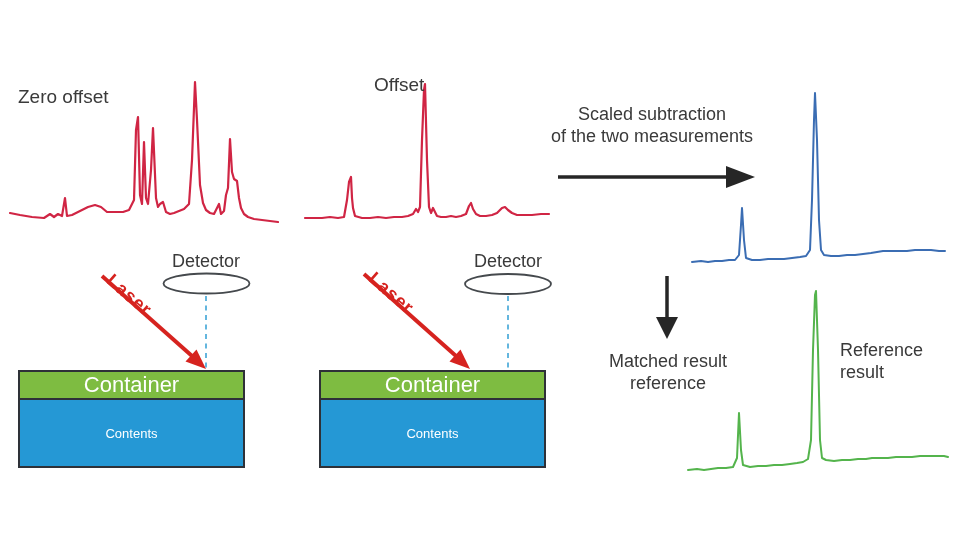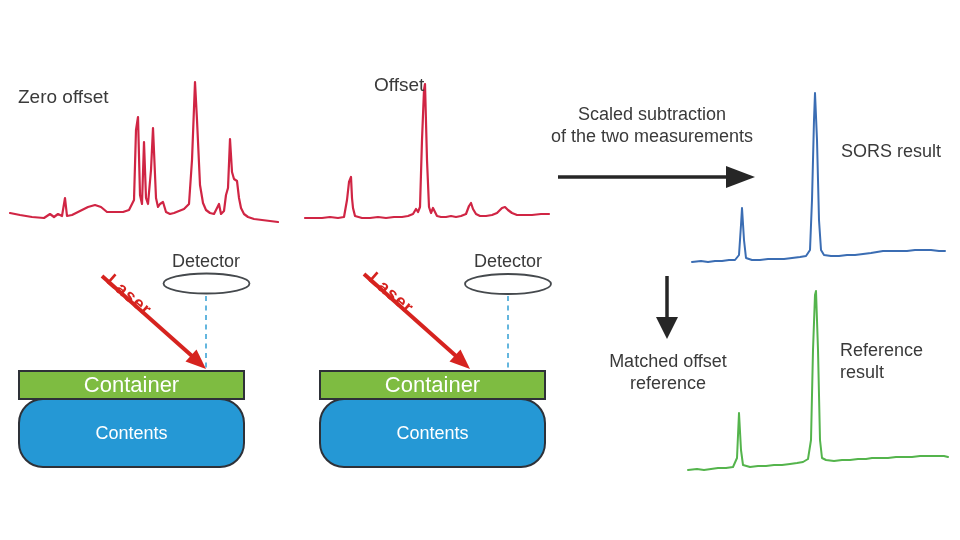--- a/index.html
+++ b/index.html
@@ -17,21 +17,21 @@
   .dashed{stroke:var(--dashed_blue);stroke-width:2;stroke-dasharray:5 4.5;}
   .lens{fill:#ffffff;stroke:var(--ellipse_stroke);stroke-width:1.8;}
   .lbl{position:absolute;z-index:2;color:var(--text);font-size:18px;line-height:22px;white-space:nowrap;}
   .big{font-size:19px;text-align:center;}
   .center{text-align:center;white-space:normal;}
   .laser-label{position:absolute;z-index:2;color:var(--laser_red);font-weight:bold;font-size:18px;
                transform:rotate(41deg);transform-origin:0 0;letter-spacing:1px;}
   .layer-box{position:absolute;z-index:2;box-sizing:border-box;border:2px solid var(--box_border);
              display:flex;align-items:center;justify-content:center;color:var(--box_text);}
   .layer-container{background:var(--container_green);font-size:22px;}
-  .layer-contents{background:var(--contents_blue);font-size:18px;border-radius:25px;}
+  .layer-contents{background:var(--contents_blue);font-size:13px;}
 </style>
 </head>
 <body>
 
 <div class="canvas">
 
   <svg class="gfx" viewBox="0 0 960 540">
 
     <polyline class="spec spec-red" points="10,213 20,215 32,217 44,218 50,214 54,217 58,214 62,216 65,198 67,216 72,215 80,211 88,207 95,205 101,207 107,212 115,212 123,212 129,210 134,200 136,130 138,117 140,195 142,204 144,142 146,198 148,204 151,170 153,128 156,198 158,207 160,204 163,202 166,212 170,214 174,213 179,211 184,209 189,204 192,160 195,82 197,120 200,185 203,203 206,210 210,213 214,214 216,210 219,204 221,214 224,211 226,195 228,188 230,139 232,172 234,179 237,181 239,198 241,208 244,214 248,217 254,219 262,220 270,221 278,222"></polyline>
     <polyline class="spec spec-red" points="305,218 314,218 322,218 330,217 338,218 344,217 347,200 349,182 351,177 352,198 353,208 355,216 362,218 370,218 378,217 386,218 394,217 402,217 408,216 413,214 416,209 418,212 420,207 422,140 424,90 425,84 427,160 429,207 431,213 433,208 435,212 437,216 441,217 446,217 451,216 456,217 461,216 466,214 469,206 471,203 473,209 476,214 480,216 486,216 492,215 497,213 502,208 505,207 508,210 512,213 517,215 524,215 532,215 541,214 549,214"></polyline>
@@ -62,23 +62,22 @@
   <div class="lbl center" style="left:156px;top:250px;width:100px;">Detector</div>
   <div class="lbl center" style="left:458px;top:250px;width:100px;">Detector</div>
 
   <div class="laser-label" style="left:116px;top:270px;">Laser</div>
   <div class="laser-label" style="left:378px;top:268px;">Laser</div>
 
   <div class="lbl center" style="left:532px;top:103px;width:240px;">
     <div>Scaled subtraction</div>
     <div>of the two measurements</div>
   </div>
-  <div class="lbl" style="left:841px;top:140px;">SORS result</div>
   <div class="lbl center" style="left:568px;top:350px;width:200px;">
-    <div>Matched offset</div>
+    <div>Matched result</div>
     <div>reference</div>
   </div>
   <div class="lbl" style="left:840px;top:339px;">
     <div>Reference</div>
     <div>result</div>
   </div>
 
   <div class="layer-box layer-container" style="left:18px;top:370px;width:227px;height:30px;">
     <span>Container</span>
   </div>

